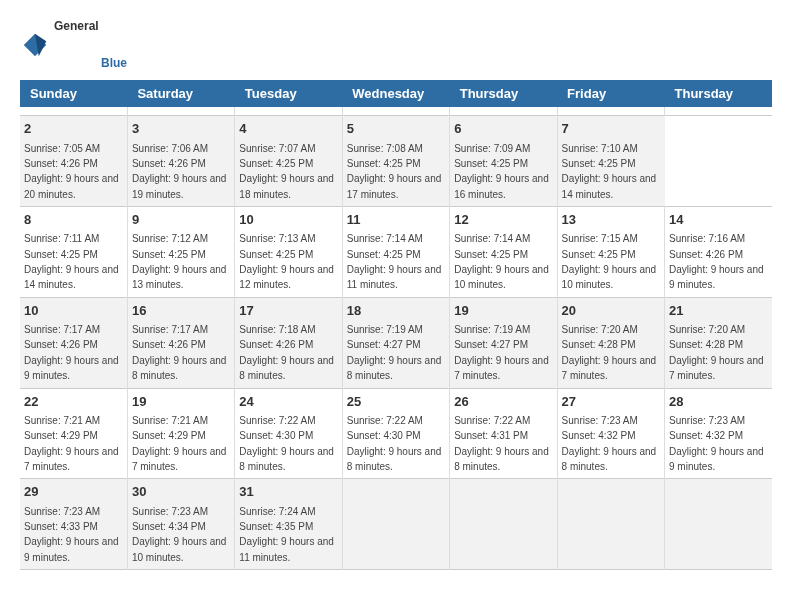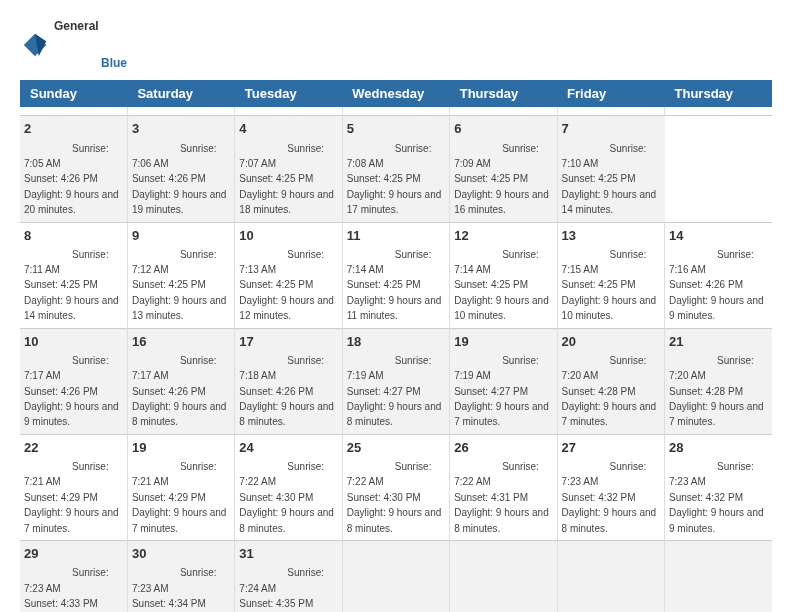--- a/index.html
+++ b/index.html
@@ -80,21 +80,20 @@
     }
     .day-num {
       font-size: 13px;
       font-weight: bold;
       display: block;
       margin-bottom: 2px;
     }
     .day-info {
       font-size: 10px;
       color: #444;
-      margin-left: 48px;
     }
   </style>
 </head>
 <body>
 
 <div class="header">
   <div class="logo">
     <svg class="logo-icon" viewBox="0 0 40 40" xmlns="http://www.w3.org/2000/svg">
       <polygon points="20,5 35,20 20,35 5,20" fill="#2e6da4"></polygon>
       <polygon points="20,5 35,15 25,35" fill="#1a4a7a"></polygon>

